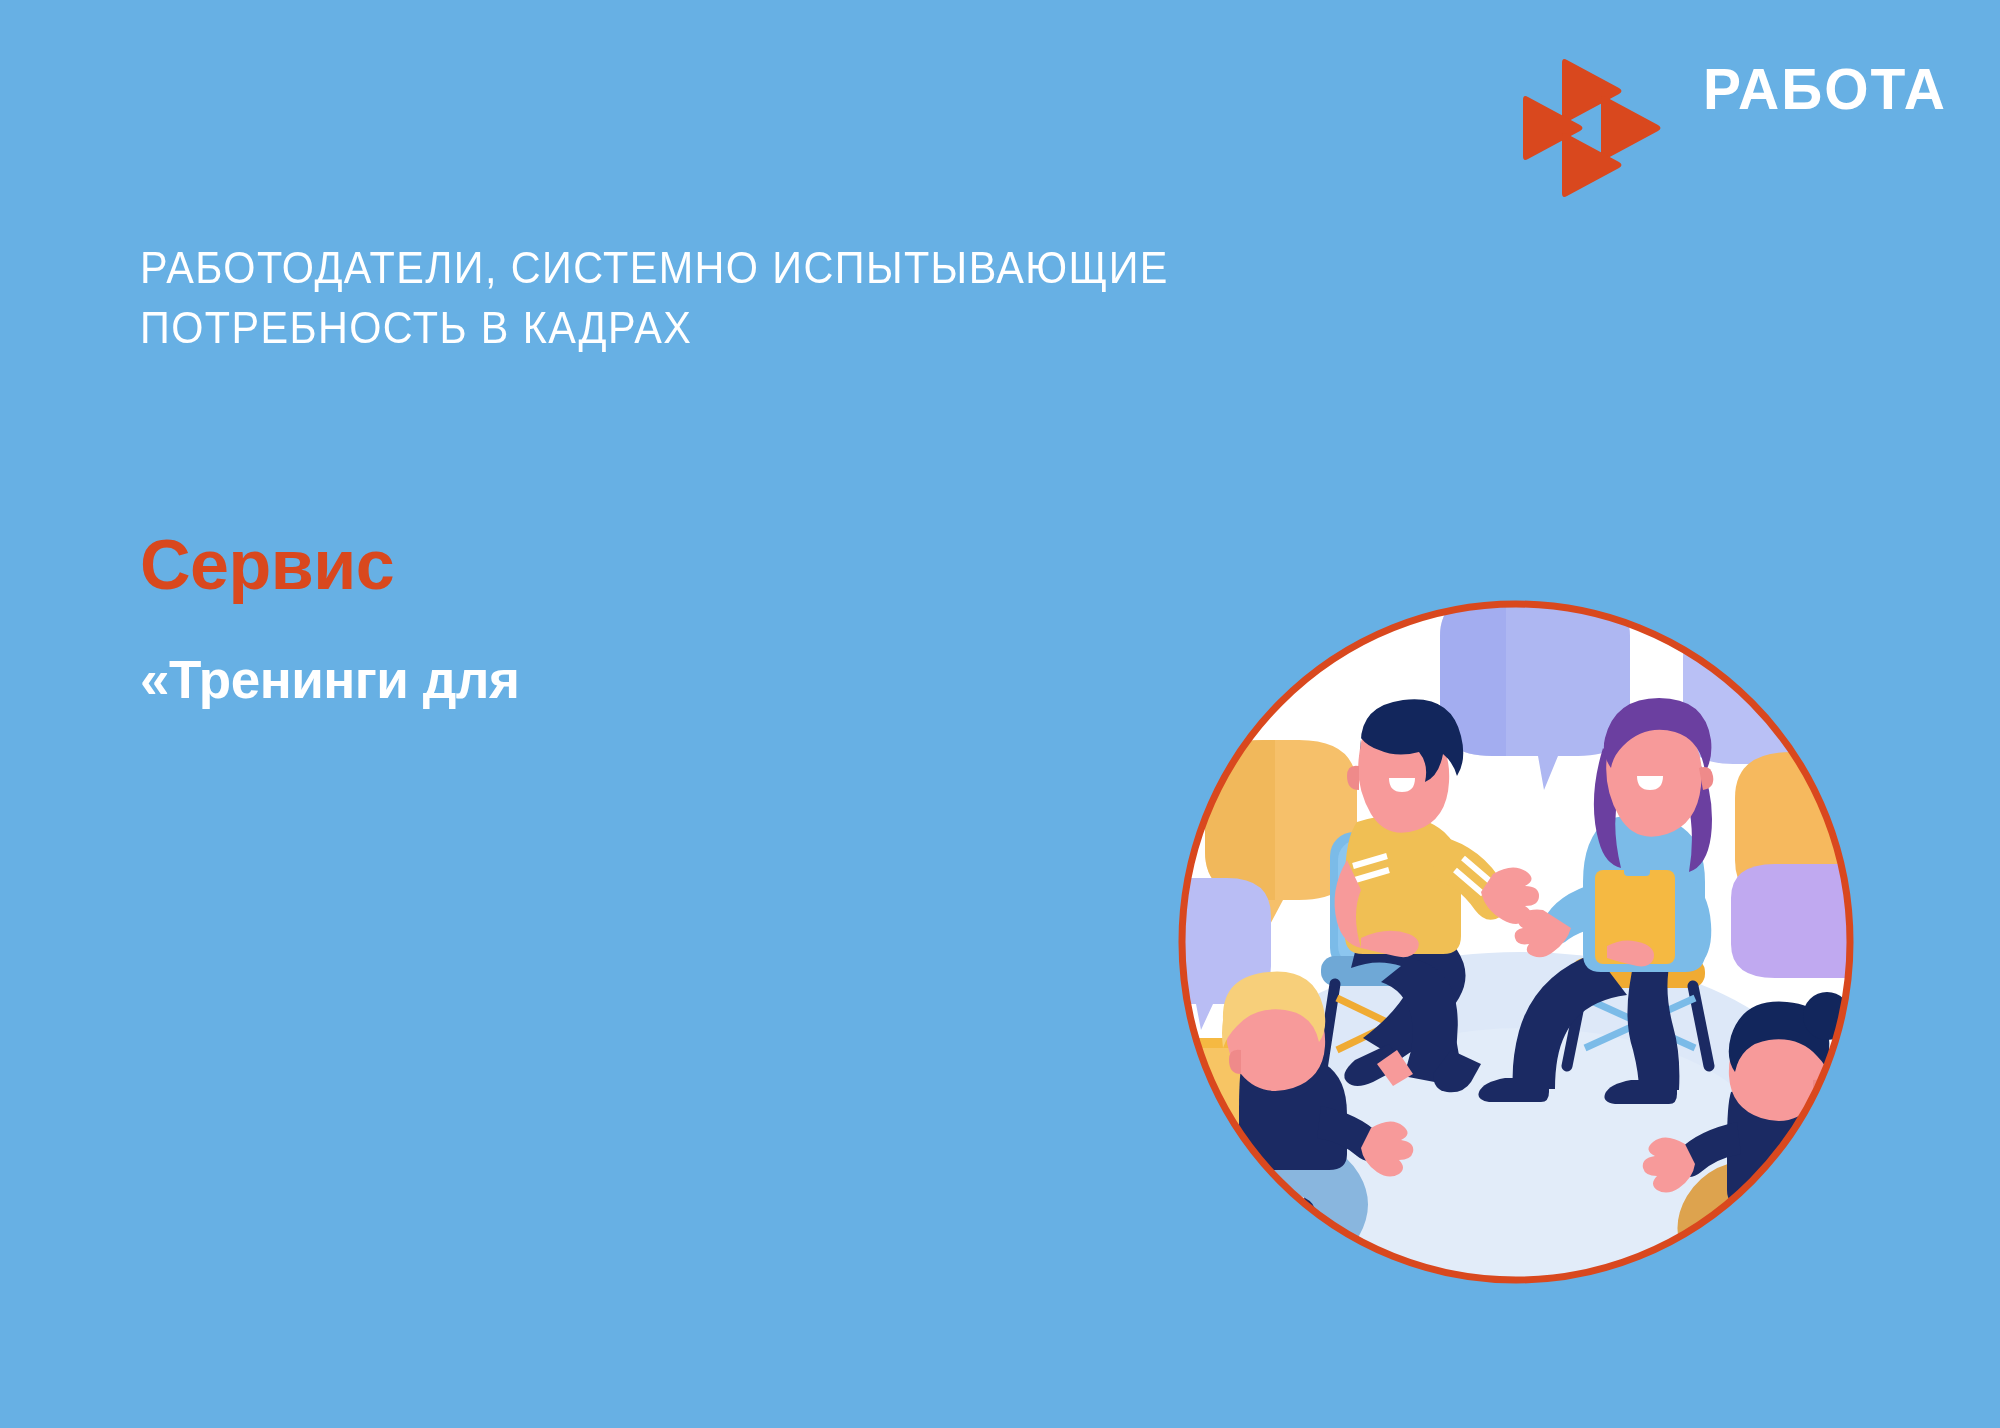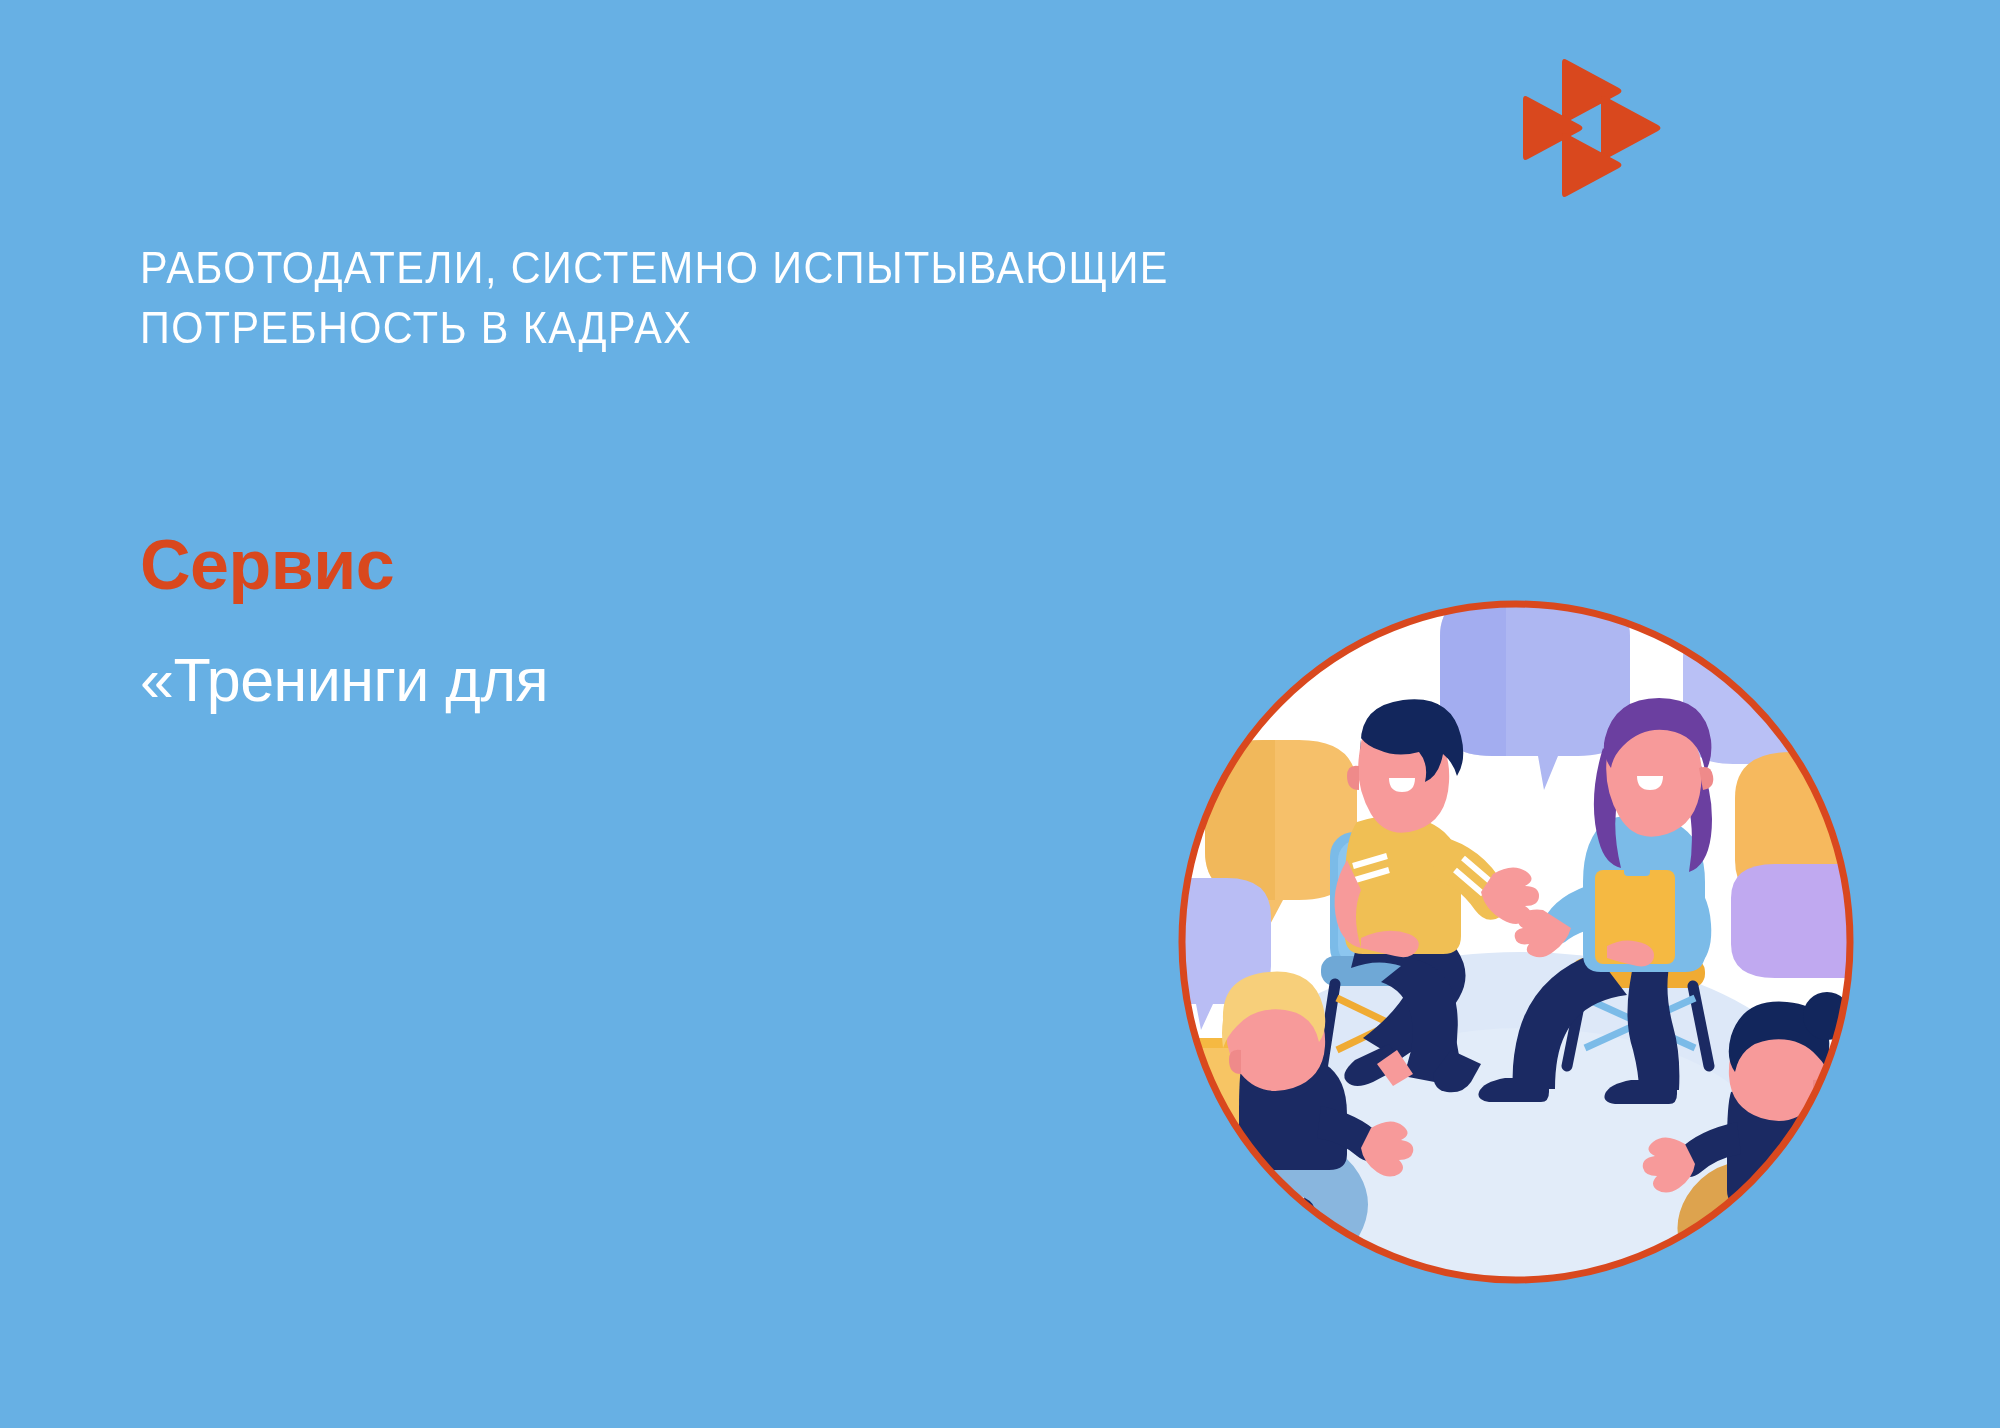--- a/index.html
+++ b/index.html
@@ -68,22 +68,22 @@
   .service-kicker {
     color: #d9481e;
     font-size: 70px;
     font-weight: bold;
     line-height: 90px;
     letter-spacing: -0.5px;
     margin-bottom: 18px;
   }
   .service-title {
     color: #ffffff;
-    font-size: 61px;
-    font-weight: normal;
+    font-size: 53px;
+    font-weight: bold;
     line-height: 104px;
     letter-spacing: -0.5px;
   }
   .service-title div { white-space: nowrap; }
 
   
   .illustration {
     position: absolute;
     left: 1175px;
     top: 598px;
@@ -103,20 +103,21 @@
         <path d="M44 8 L96 36 Q101 39 96 42 L44 70 Q39 73 39 67 L39 11 Q39 5 44 8 Z" fill="#d9481e"></path>
 
         <path d="M5 45 L57 73 Q62 76 57 79 L5 107 Q0 110 0 104 L0 48 Q0 42 5 45 Z" fill="#d9481e"></path>
 
         <path d="M83 45 L135 73 Q140 76 135 79 L83 107 Q78 110 78 104 L78 48 Q78 42 83 45 Z" fill="#d9481e"></path>
 
         <path d="M44 82 L96 110 Q101 113 96 116 L44 144 Q39 147 39 141 L39 85 Q39 79 44 82 Z" fill="#d9481e"></path>
       </svg>
     </div>
     <div class="logo-text">
+      <div>РАБОТА</div>
     </div>
   </div>
 
   <div class="eyebrow">
     <div>РАБОТОДАТЕЛИ, СИСТЕМНО ИСПЫТЫВАЮЩИЕ</div>
     <div>ПОТРЕБНОСТЬ В КАДРАХ</div>
   </div>
 
   <div class="title-block">
     <div class="service-kicker">Сервис</div>

